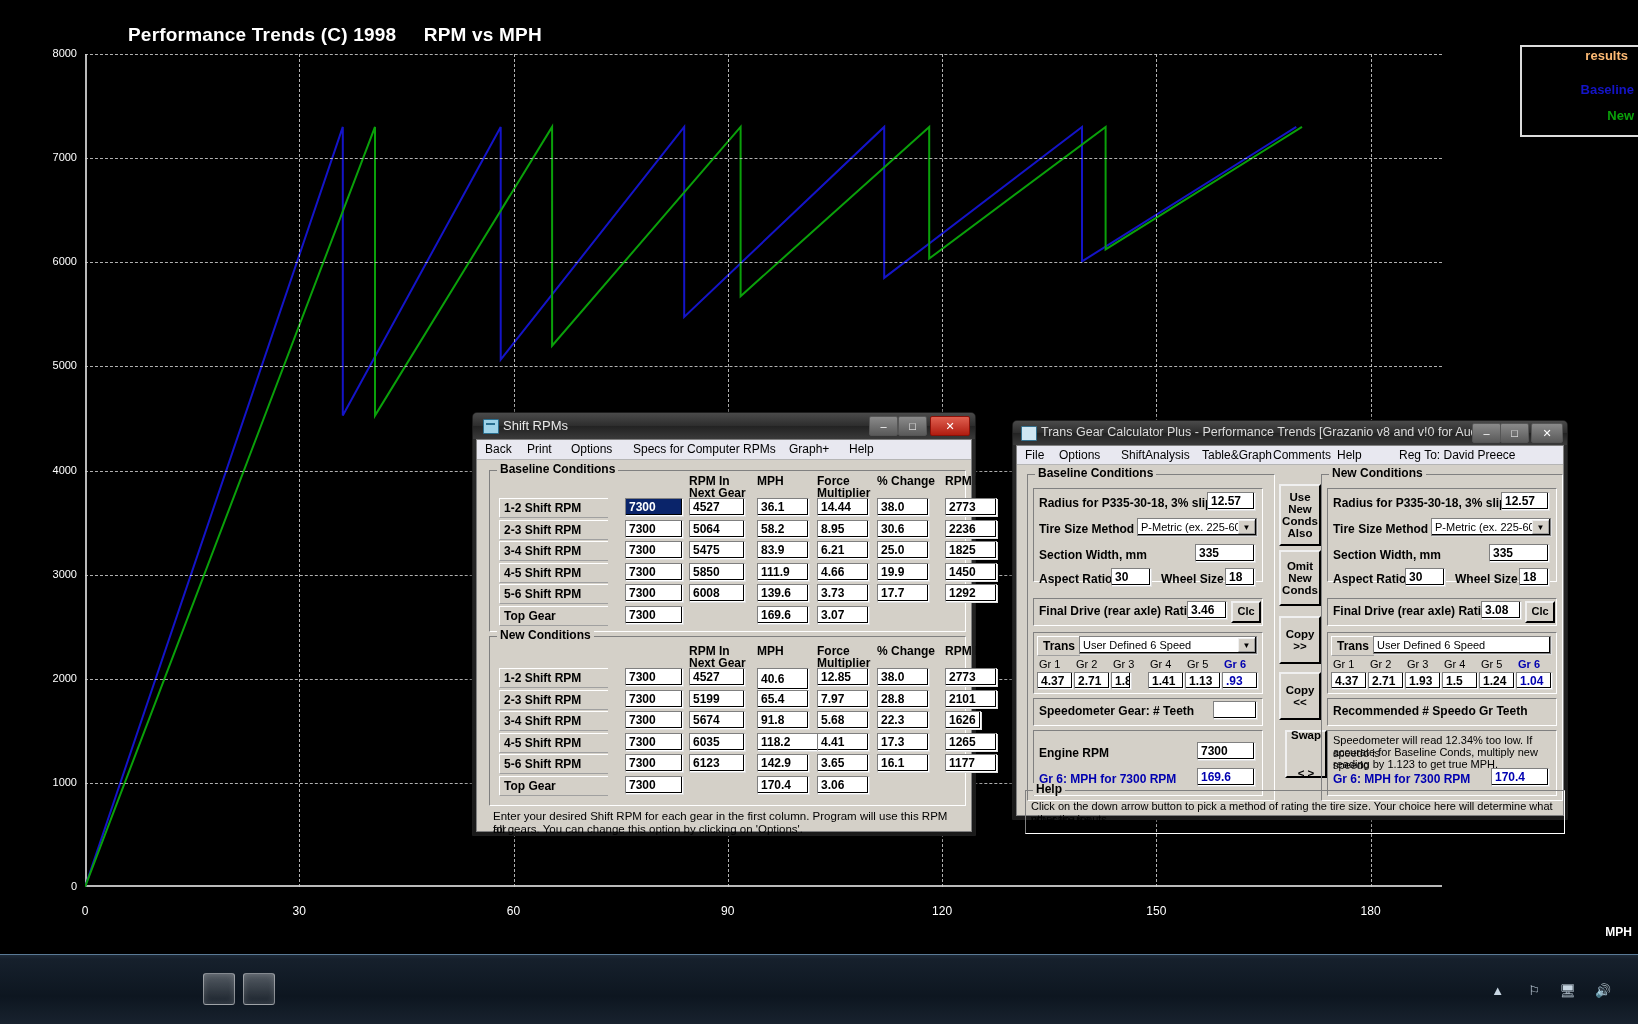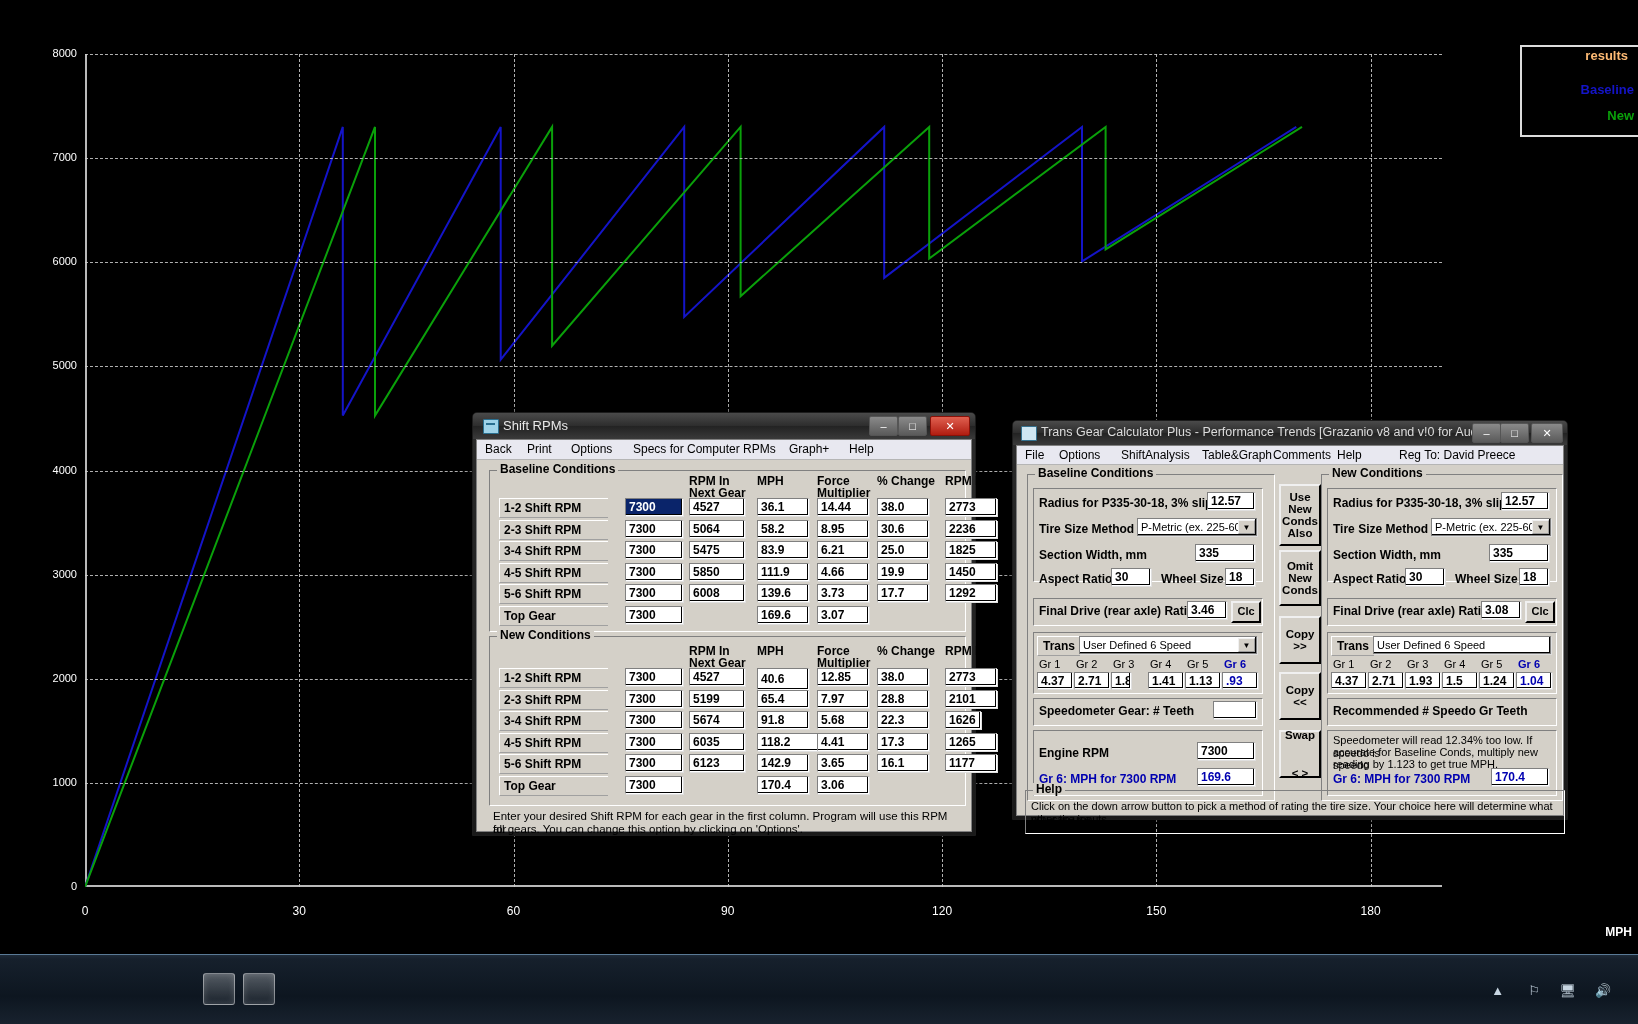--- a/index.html
+++ b/index.html
@@ -70,20 +70,21 @@
   #taskbar-text{position:absolute;left:50%;transform:translateX(-50%);top:12px;color:#2a3a4a;font-size:30px;font-weight:bold;letter-spacing:6px;}
   .tb-icon{position:absolute;top:18px;width:30px;height:30px;border-radius:3px;}
   .tb-icon.active{background:linear-gradient(180deg,rgba(255,255,255,.28),rgba(255,255,255,.06));
     border:1px solid rgba(255,255,255,.45);box-shadow:inset 0 0 6px rgba(255,255,255,.18);}
   .tray-ico{position:absolute;top:28px;color:#c8d6e2;font-size:13px;}
 </style>
 </head>
 <body>
 
 <div id="chart-area">
+  <div id="chart-title">Performance Trends (C) 1998     RPM vs MPH</div>
 
   <div id="plot">
     <div id="yaxis-line"></div>
     <div id="xaxis-line"></div>
     <svg id="series-svg" width="1357" height="833" viewBox="0 0 1357 833" style="position:absolute;left:0;top:0;">
         <polyline points="0.0,833.0 257.8,72.9 257.8,361.6 415.7,72.9 415.7,305.7 599.2,72.9 599.2,262.9 799.2,72.9 799.2,223.9 997.0,72.9 997.0,207.4 1211.3,72.9" fill="none" stroke="#1414c8" stroke-width="2"></polyline>
         <polyline points="0.0,833.0 290.0,72.9 290.0,361.6 467.1,72.9 467.1,291.7 655.6,72.9 655.6,242.2 844.2,72.9 844.2,204.6 1020.6,72.9 1020.6,195.4 1217.0,72.9" fill="none" stroke="#0aa00a" stroke-width="2"></polyline>
       </svg>
   </div>
 
@@ -337,21 +338,21 @@
           <span>Conds</span>
         </div>
         <div class="btn98" style="left: 262px; top: 170px; width: 38px; height: 44px; font-size: 11.5px;">
           <span>Copy</span>
           <span>&gt;&gt;</span>
         </div>
         <div class="btn98" style="left: 262px; top: 226px; width: 38px; height: 44px; font-size: 11.5px;">
           <span>Copy</span>
           <span>&lt;&lt;</span>
         </div>
-        <div class="btn98" style="left: 262px; top: 284px; width: 38px; height: 44px; font-size: 11.5px; gap: 25px;">
+        <div class="btn98" style="left: 268px; top: 284px; width: 38px; height: 44px; font-size: 11.5px; gap: 25px;">
           <span>Swap</span>
           <span>&lt; &gt;</span>
         </div>
       </div>
 
     <div class="grp" style="left:304px;top:28px;width:240px;height:325px;">
       <div class="grp-title">New Conditions</div>
     </div>
     <div id="trans-new-panel">
         <div class="grp" style="left: 310px; top: 42px; width: 228px; height: 92px;"></div>

